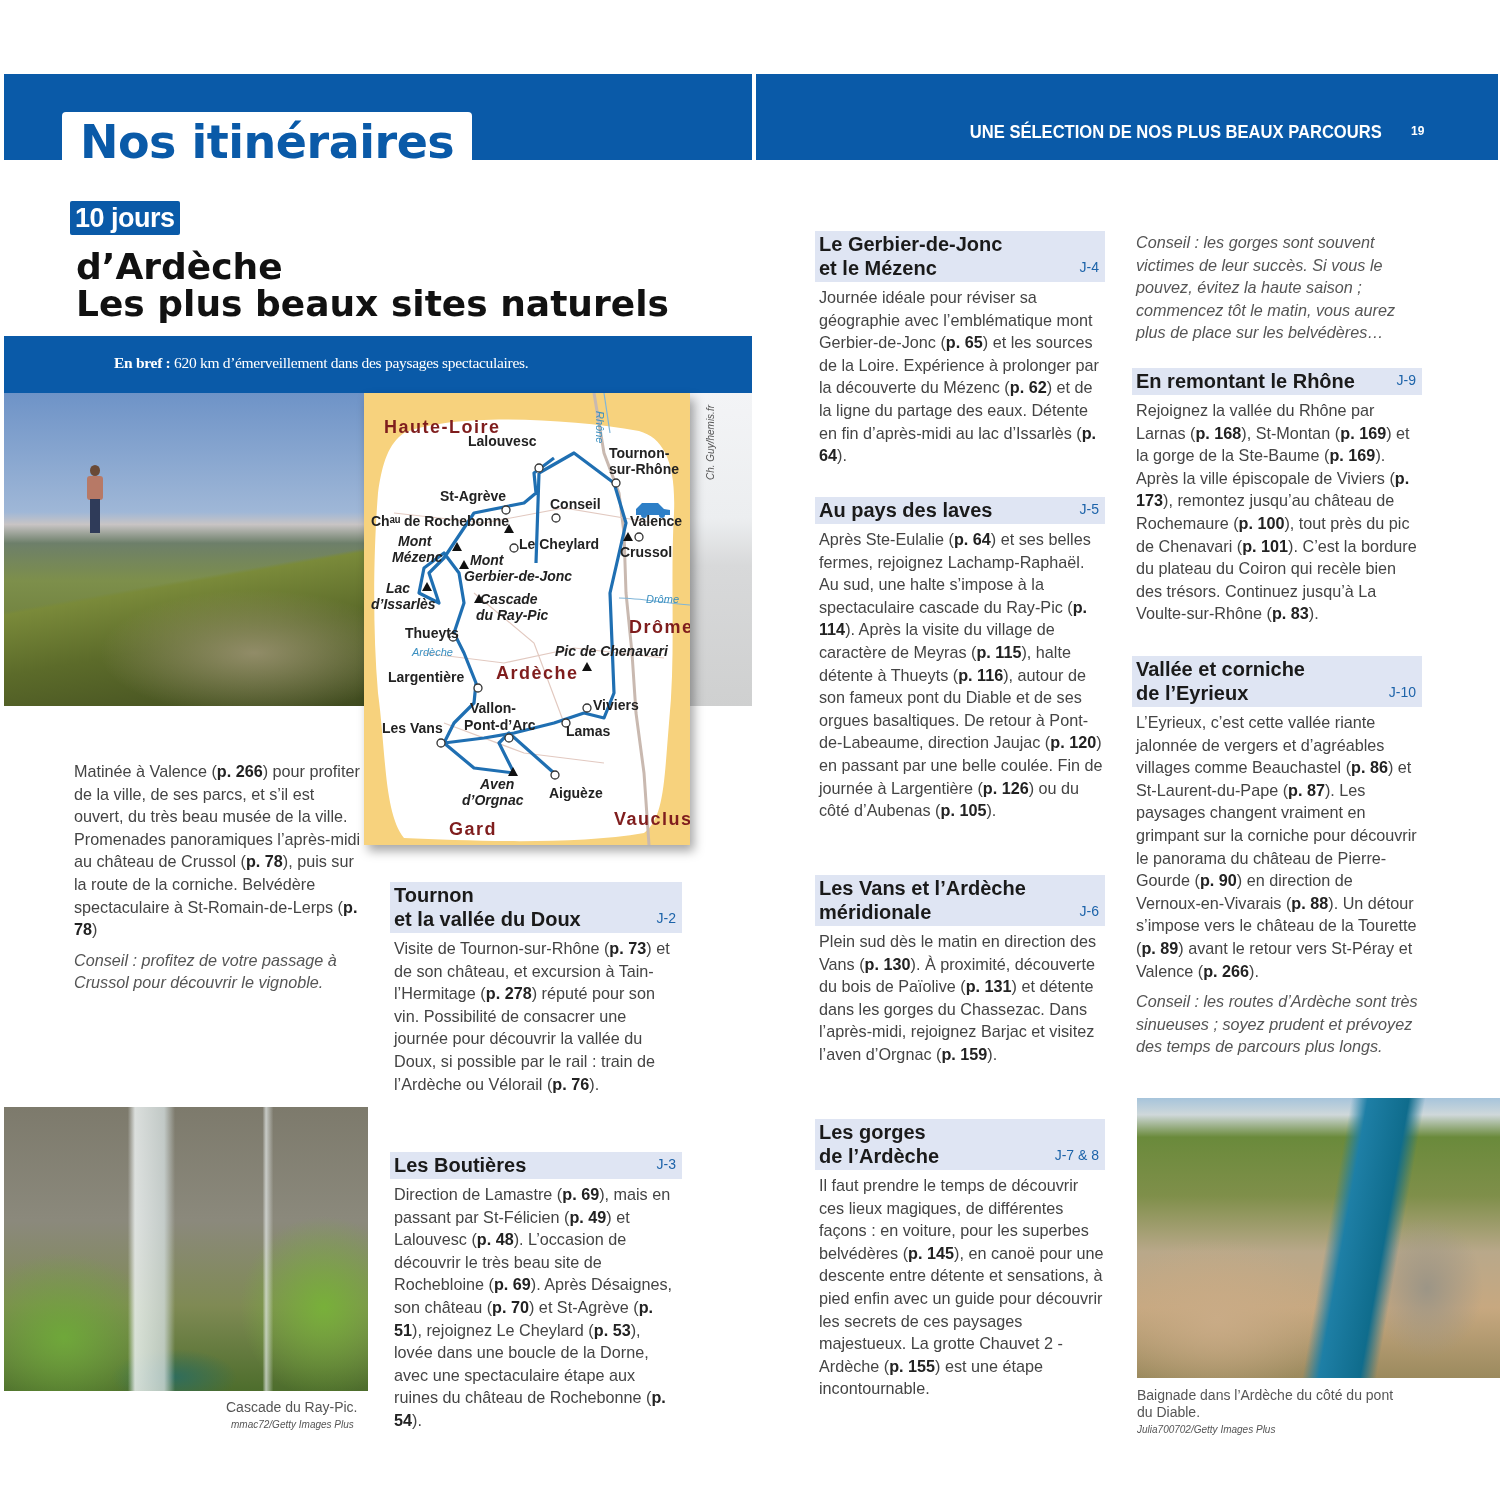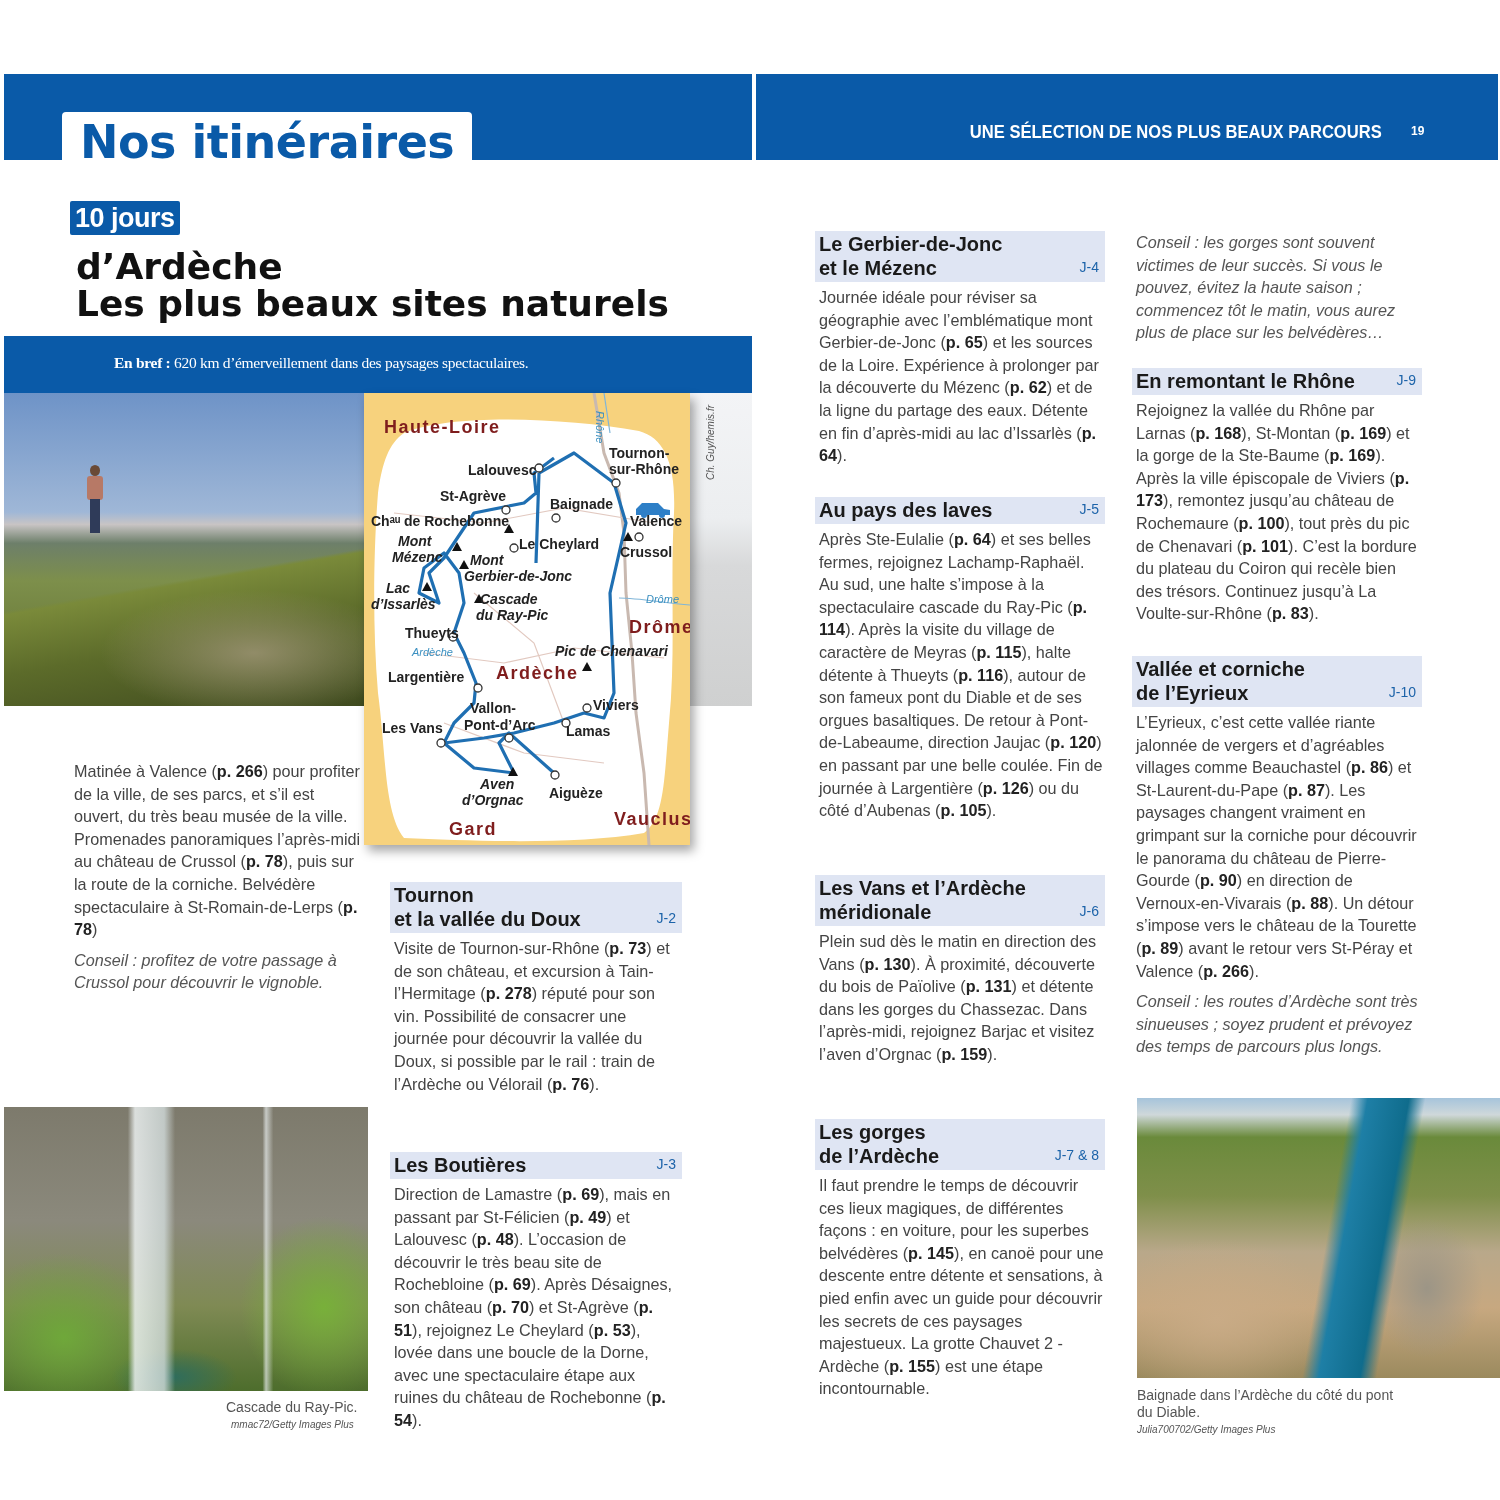--- a/index.html
+++ b/index.html
@@ -192,25 +192,25 @@
   </svg>
   <div class="map-region" style="left:20px;top:24px">Haute-Loire</div>
   <div class="map-region" style="left:132px;top:270px">Ardèche</div>
   <div class="map-region" style="left:265px;top:224px">Drôme</div>
   <div class="map-region" style="left:85px;top:426px">Gard</div>
   <div class="map-region" style="left:250px;top:416px">Vaucluse</div>
   <div class="map-river" style="left:230px;top:18px;writing-mode:vertical-rl">Rhône</div>
   <div class="map-river" style="left:48px;top:253px">Ardèche</div>
   <div class="map-river" style="left:282px;top:200px">Drôme</div>
 
-  <div class="map-label" style="left:104px;top:70px">Lalouvesc</div>
+  <div class="map-label" style="left:104px;top:41px">Lalouvesc</div>
   <div class="map-label" style="left:245px;top:53px">Tournon-</div>
   <div class="map-label" style="left:245px;top:69px">sur-Rhône</div>
   <div class="map-label" style="left:76px;top:96px">St-Agrève</div>
-  <div class="map-label" style="left:186px;top:104px">Baignade</div>
+  <div class="map-label" style="left:186px;top:104px">Conseil</div>
   <div class="map-label" style="left:7px;top:121px">Chᵃᵘ de Rochebonne</div>
   <div class="map-label" style="left:266px;top:121px">Valence</div>
   <div class="map-label it" style="left:34px;top:141px">Mont</div>
   <div class="map-label it" style="left:28px;top:157px">Mézenc</div>
   <div class="map-label" style="left:155px;top:144px">Le Cheylard</div>
   <div class="map-label" style="left:256px;top:152px">Crussol</div>
   <div class="map-label it" style="left:106px;top:160px">Mont</div>
   <div class="map-label it" style="left:100px;top:176px">Gerbier-de-Jonc</div>
   <div class="map-label it" style="left:22px;top:188px">Lac</div>
   <div class="map-label it" style="left:7px;top:204px">d’Issarlès</div>

